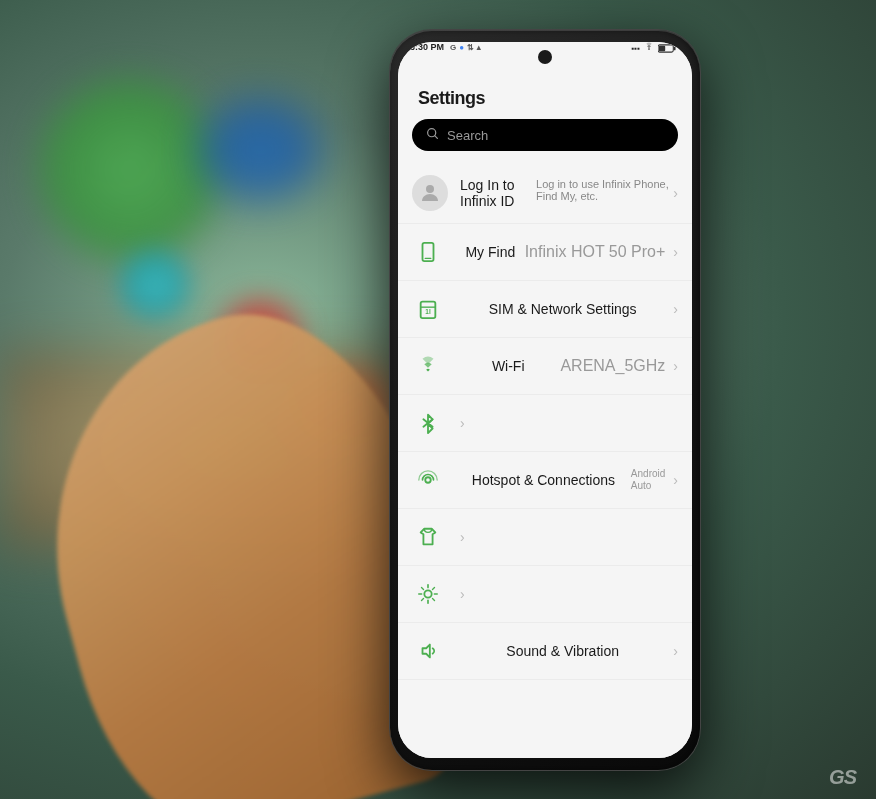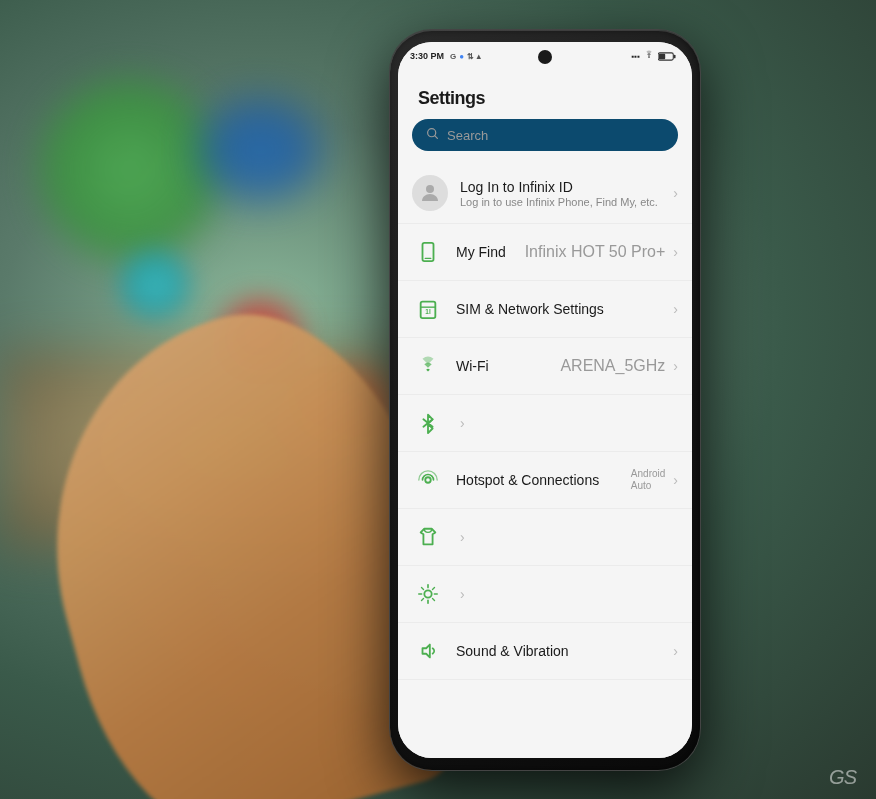--- a/index.html
+++ b/index.html
@@ -150,21 +150,21 @@
       background: #f5f5f5;
       border-radius: 34px;
       overflow: hidden;
     }
 
     
     .status-bar {
       background: #f5f5f5;
       height: 28px;
       display: flex;
-      align-items: center;
+      align-items: flex-start;
       justify-content: space-between;
       padding: 0 16px 0 12px;
       font-size: 9px;
       color: #222;
     }
 
     .status-left {
       display: flex;
       align-items: center;
       gap: 3px;
@@ -202,21 +202,21 @@
       font-size: 18px;
       font-weight: 700;
       color: #1a1a1a;
       padding: 18px 20px 10px;
       letter-spacing: -0.5px;
     }
 
     
     .search-bar {
       margin: 0 14px 12px;
-      background: #0c4a6e;
+      background: #000000;
       border-radius: 24px;
       padding: 8px 14px;
       display: flex;
       align-items: center;
       gap: 8px;
     }
 
     .search-icon-svg {
       color: #888;
       font-size: 13px;
@@ -253,21 +253,20 @@
     }
 
     .item-icon-wrap svg {
       width: 22px;
       height: 22px;
     }
 
     .item-content {
       flex: 1;
       display: flex;
-      flex-direction: column;
       justify-content: center;
     }
 
     .item-title {
       font-size: 14px;
       font-weight: 500;
       color: #1a1a1a;
     }
 
     .item-subtitle {
@@ -305,21 +304,21 @@
       width: 24px;
       height: 24px;
     }
 
     
     .watermark {
       position: absolute;
       bottom: 10px;
       right: 20px;
       font-size: 20px;
-      font-weight: 400;
+      font-weight: 700;
       color: rgba(255,255,255,0.5);
       font-style: italic;
       letter-spacing: -1px;
     }
   </style>
 </head>
 <body>
 
 <div class="background">
   <div class="bg-blob1"></div>

